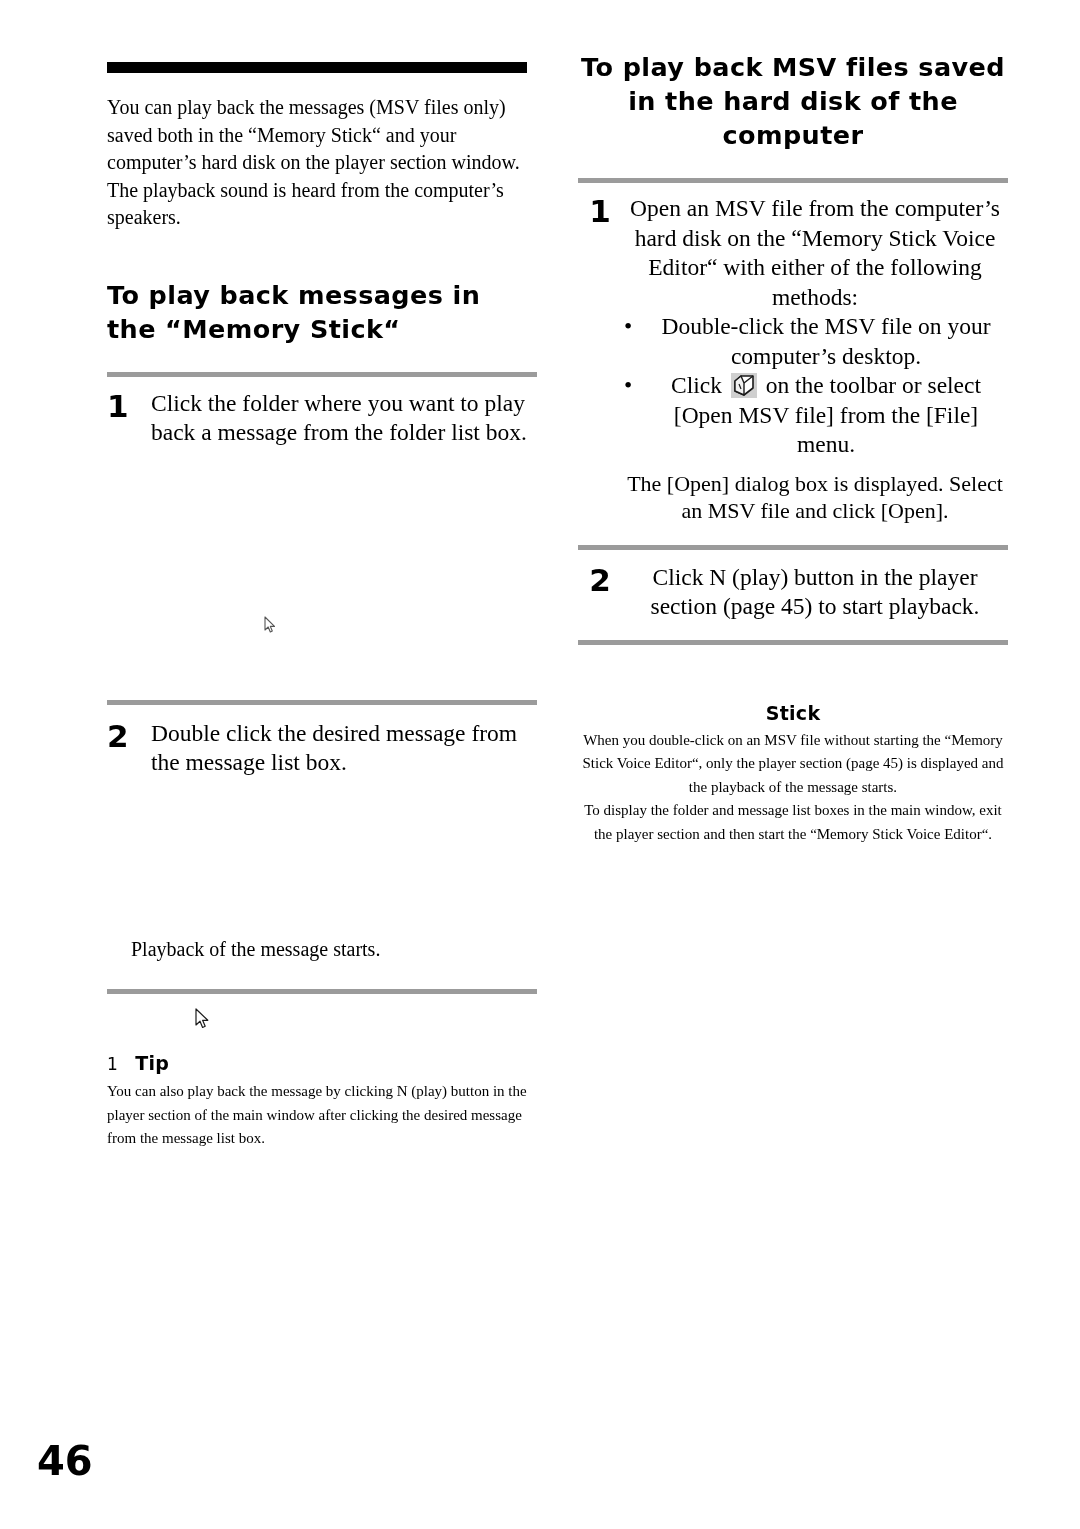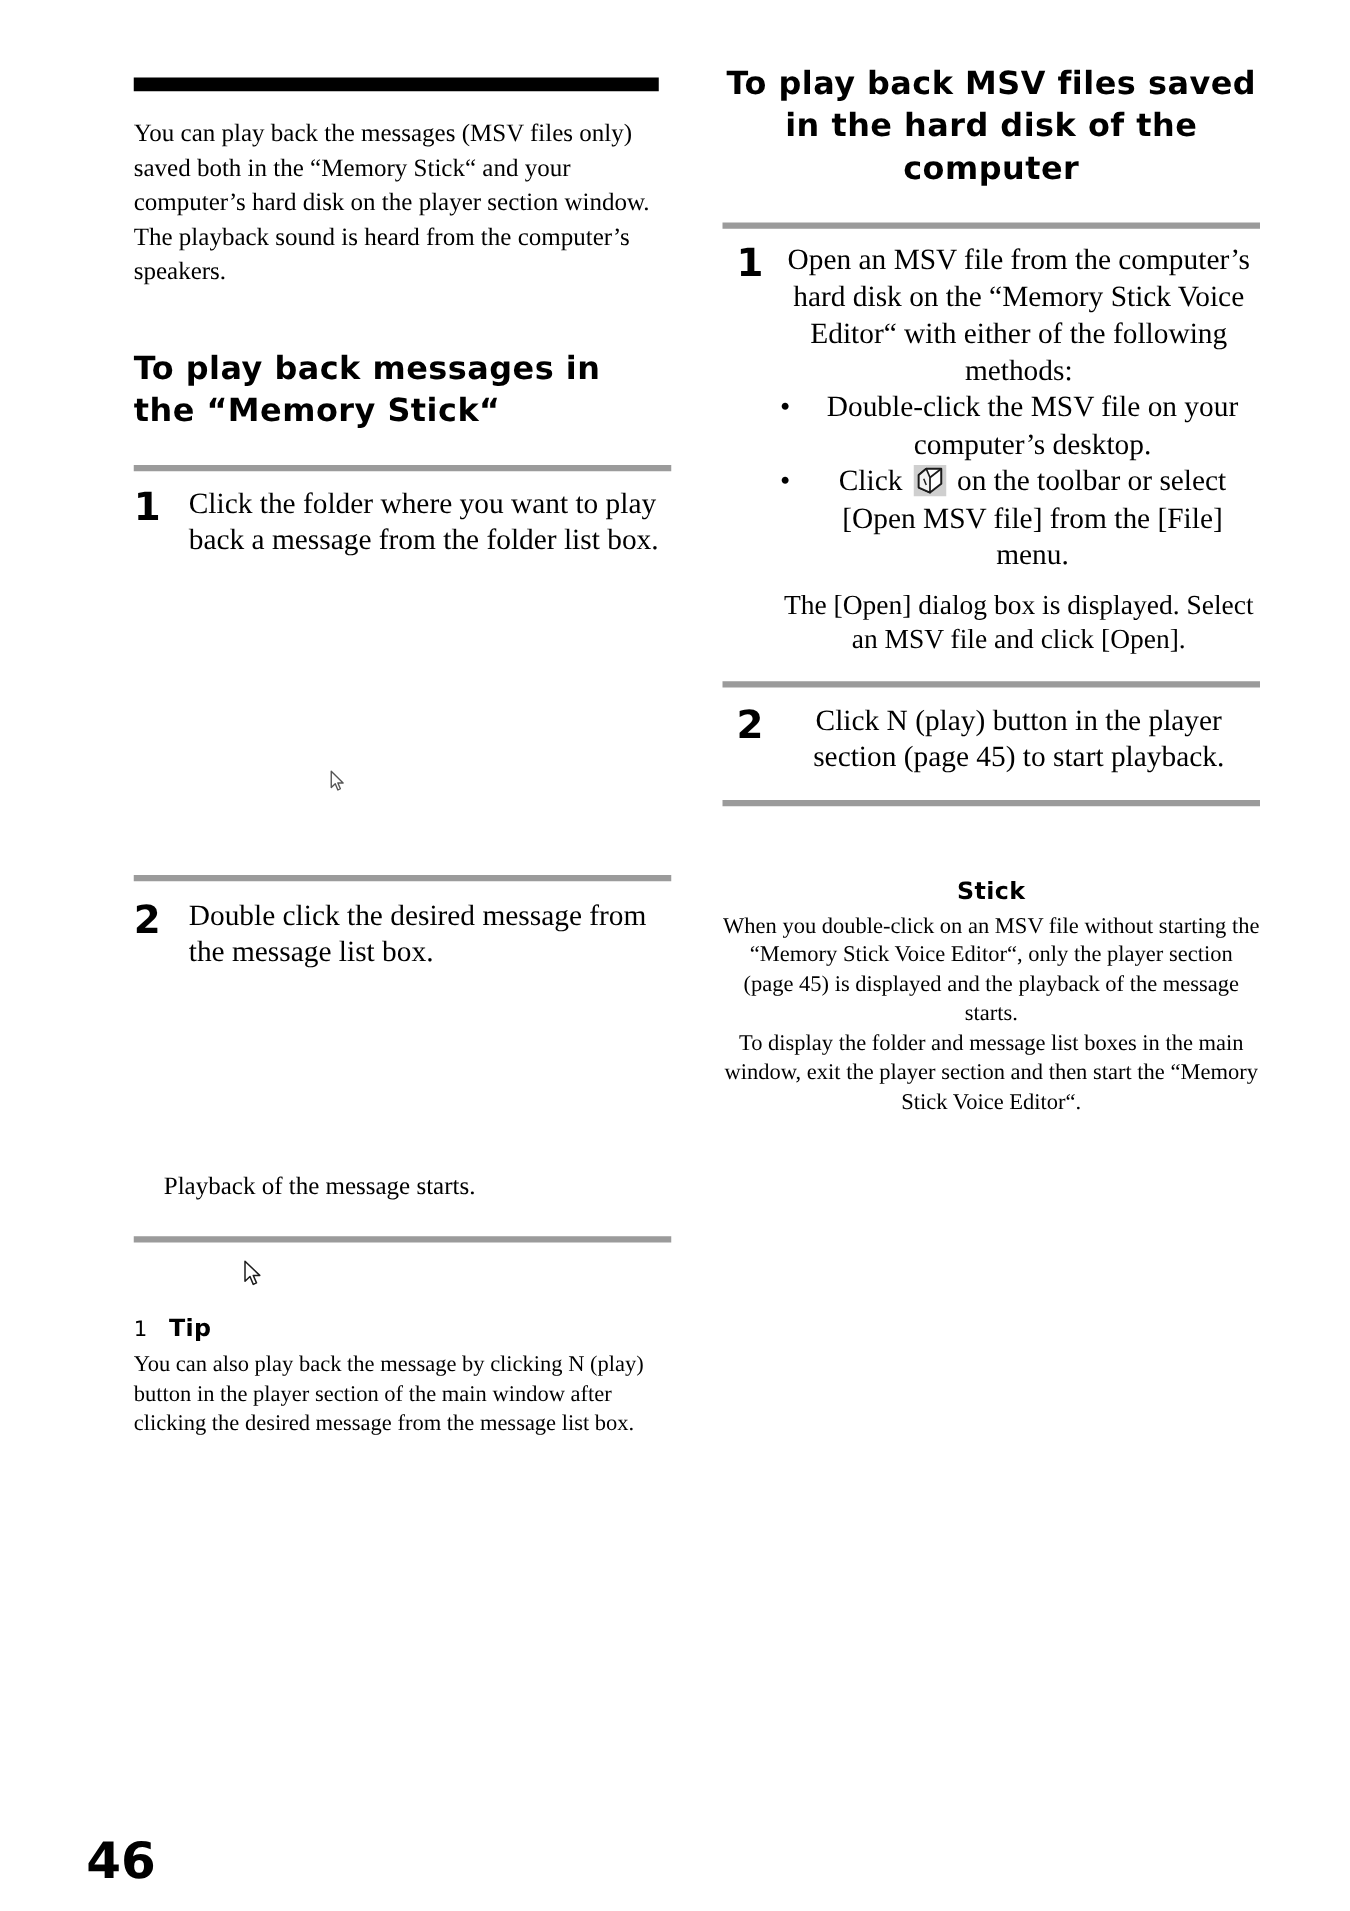--- a/index.html
+++ b/index.html
@@ -130,45 +130,44 @@
     line-height: 22px;
     margin: 0 0 5px 0;
     letter-spacing: 0.3px;
   }
   .callout-head .glyph {
     font-weight: normal;
     font-size: 17px;
     margin-right: 17px;
   }
   p.callout-body {
-    font-size: 18px;
+    font-size: 15px;
     line-height: 23.5px;
     margin: 0;
     font-family: Liberation Serif, serif;
   }
   p.callout-body + p.callout-body { margin-top: 0; }
 
   
   .cursor {
     position: absolute;
     width: 20px;
     height: 28px;
   }
 
   
   .page-number {
     position: absolute;
     left: 37px;
-    bottom: 20px;
+    bottom: 48px;
     font-family: "DejaVu Sans", sans-serif;
     font-weight: bold;
     font-size: 40px;
     line-height: 40px;
     color: #000;
-    margin-left: 32px;
   }
 
   .spacer-img { width: 100%; }
 </style>
 </head>
 <body>
 
 <div class="page">
 
   <div class="col col-left" style="top:62px;">

